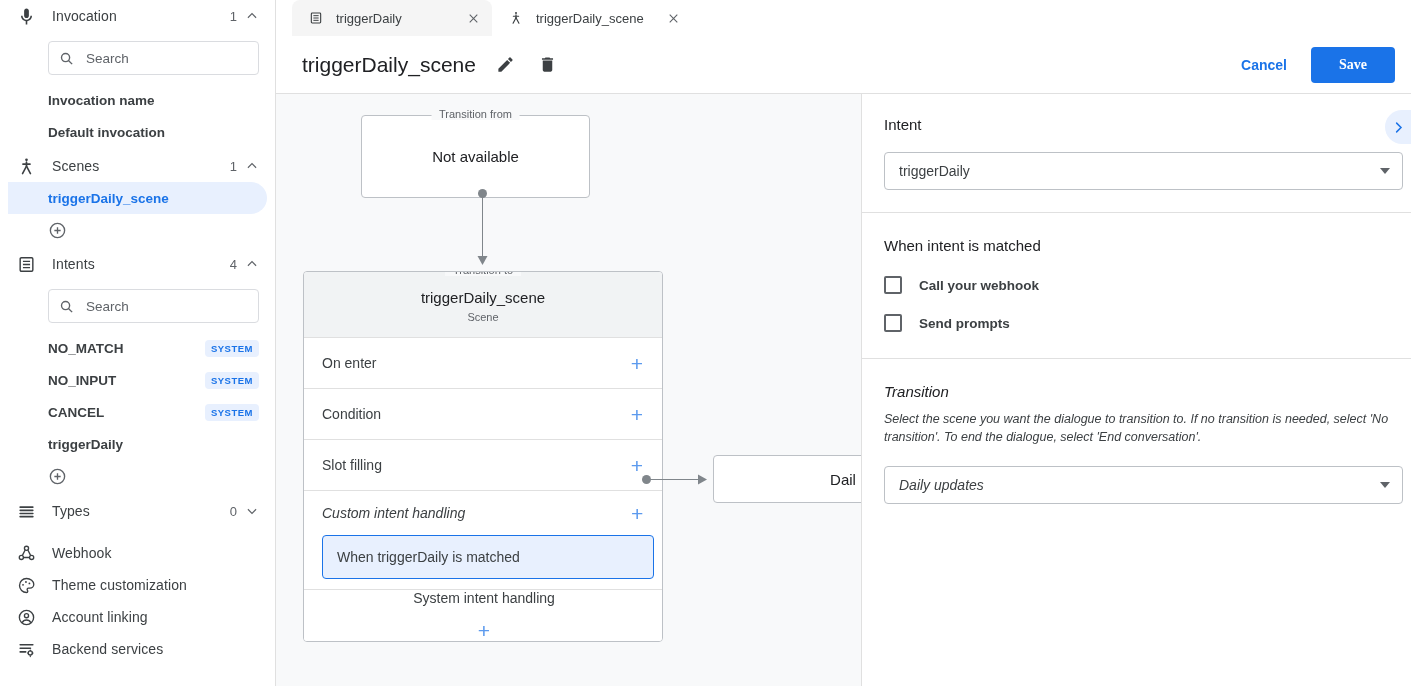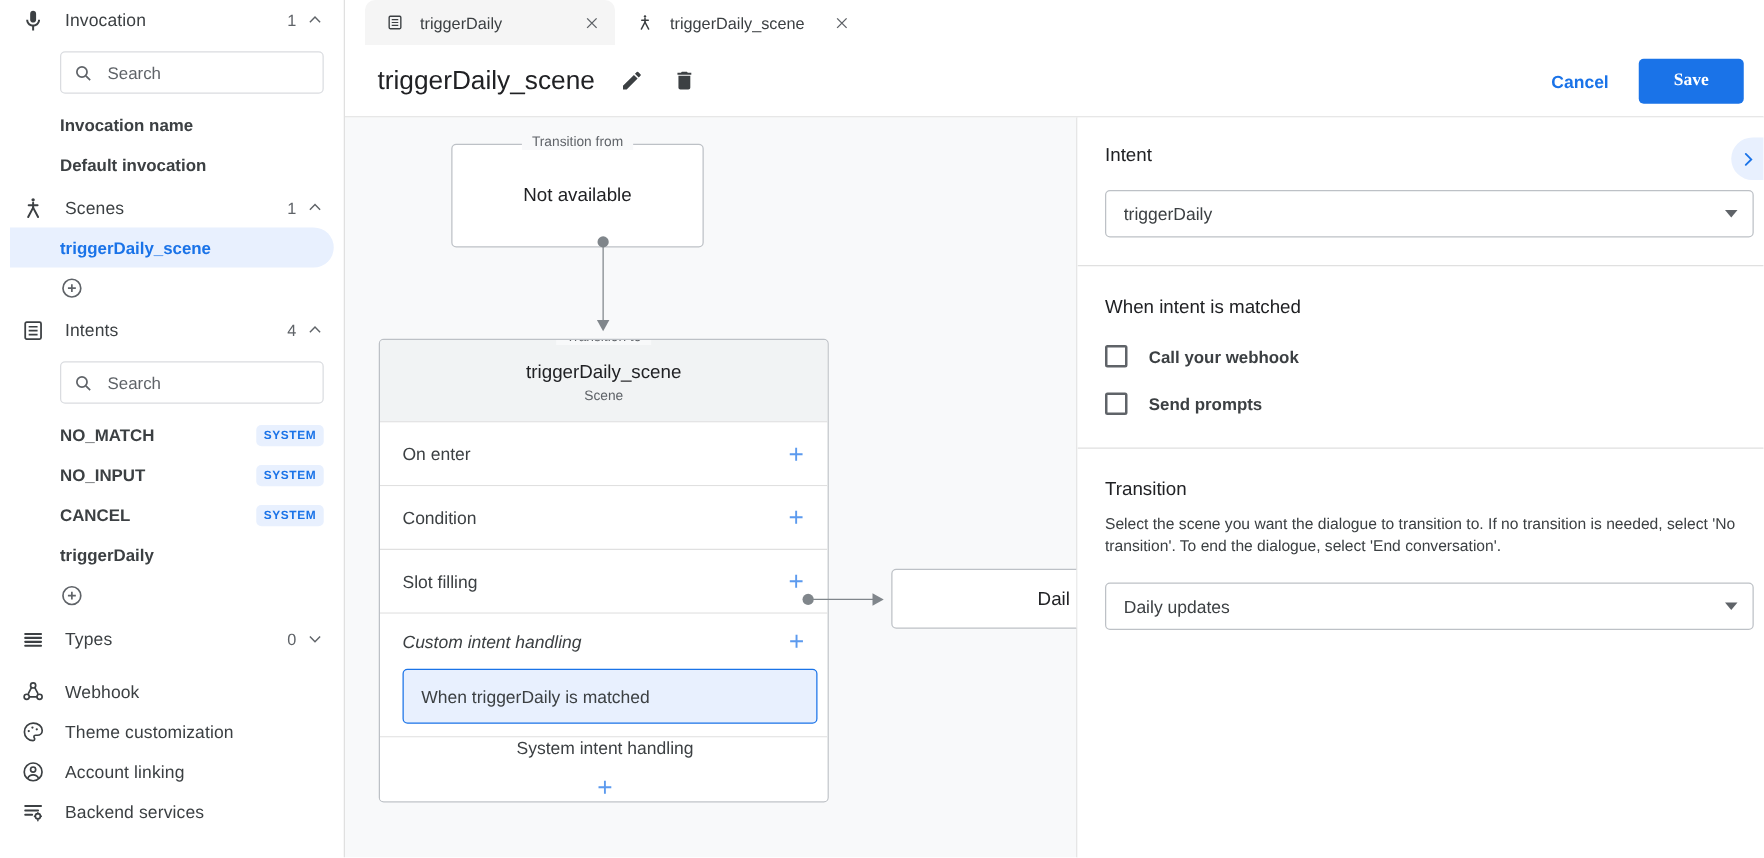--- a/index.html
+++ b/index.html
@@ -189,21 +189,21 @@
     transform: translateX(-50%);
     background: #f8f9fa;
     padding: 0 8px;
     font-size: 11px;
     color: #5f6368;
     white-space: nowrap;
   }
 
   
   #box-from {
-    left: 85px; top: 21px; width: 202px; height: 83px;
+    left: 85px; top: 21px; width: 229px; height: 83px;
     display: flex; align-items: center; justify-content: center;
   }
   #box-from .txt { font-size: 15px; color: #202124; }
 
   
   #scene-card {
     left: 27px; top: 177px; width: 360px;
     border: 1px solid #bdc1c6; border-radius: 4px;
     background: #fff; position: absolute;
     overflow: hidden;
@@ -257,21 +257,21 @@
 
   
   .panel {
     flex: 1 1 auto;
     background: #fff;
     overflow: hidden;
     position: relative;
     min-width: 0;
   }
   .panel-sec { padding: 22px 8px 22px 22px; border-bottom: 1px solid #e0e0e0; }
-  .panel-sec.last { border-bottom: none; }
+  .panel-sec.last { border-bottom: none; font-style: italic; }
   .sec-title { font-size: 15px; color: #202124; margin-bottom: 19px; }
   .sec-title.tight { margin-bottom: 10px; }
   .sec-desc { font-size: 12.5px; color: #3c4043; line-height: 1.45; margin-bottom: 20px; max-width: 510px; }
   .select {
     height: 38px;
     border: 1px solid #bdc1c6;
     border-radius: 4px;
     display: flex; align-items: center;
     padding: 0 12px 0 14px;
     cursor: pointer;

